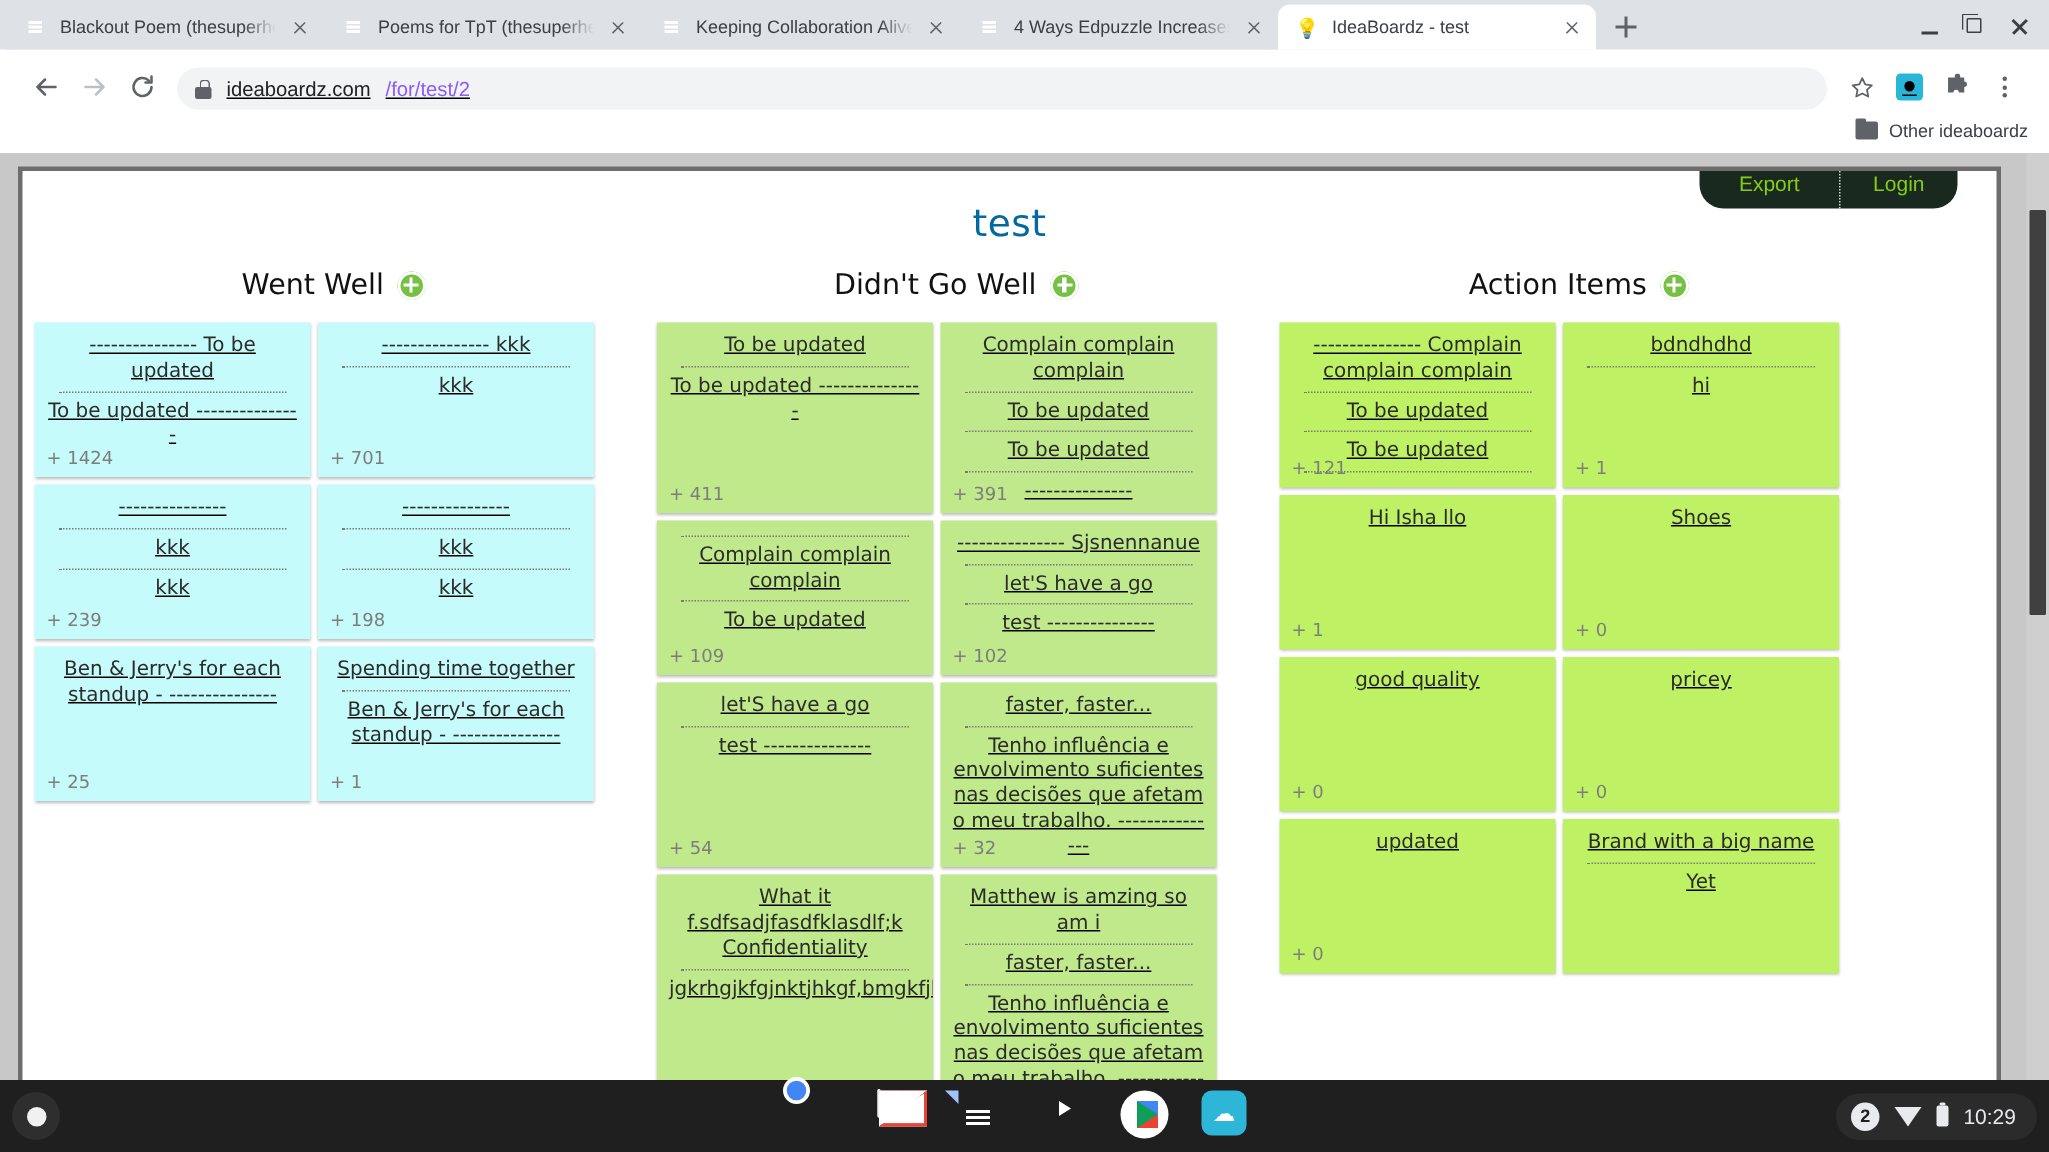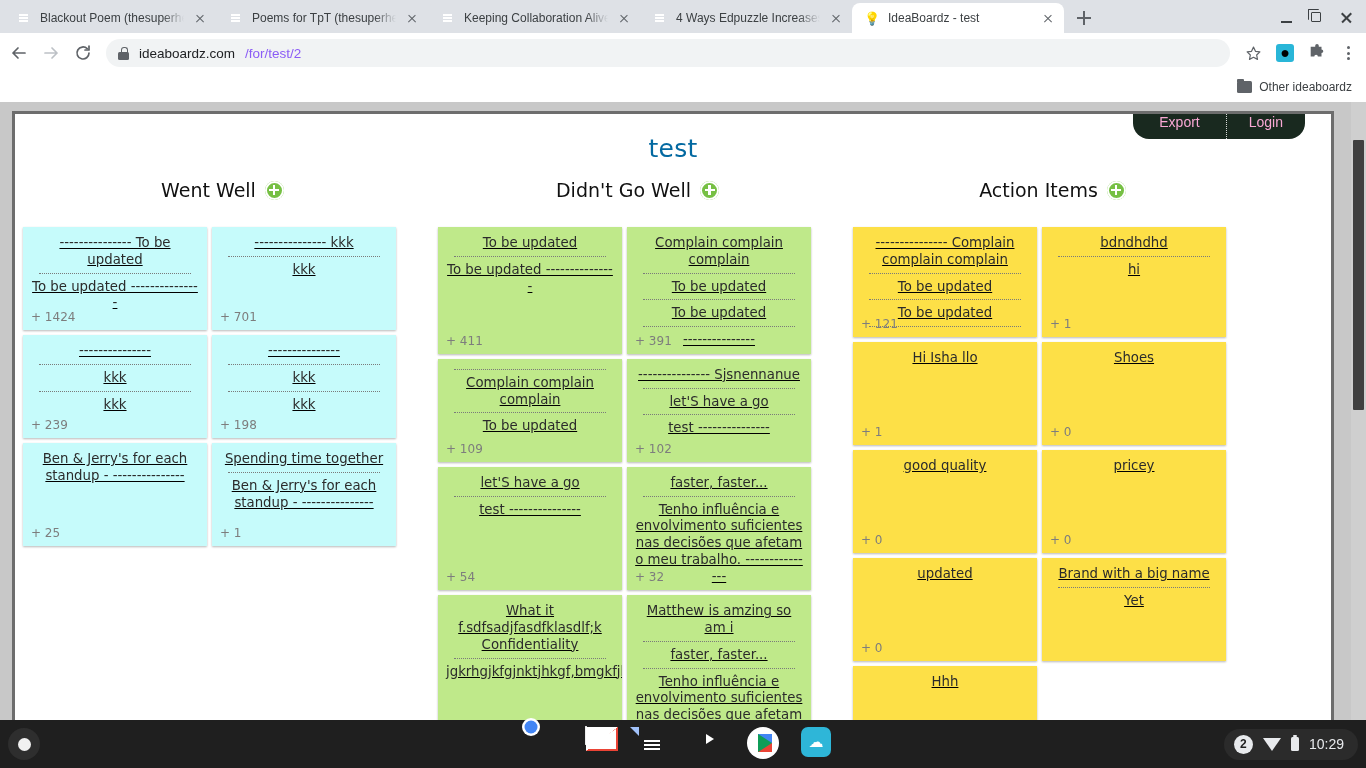--- a/index.html
+++ b/index.html
@@ -79,22 +79,22 @@
   .winbtn .g-min { position:absolute; left:9px; top:17px; width:11px; height:1.5px; background:#3c4043; }
   .winbtn .g-max { position:absolute; left:9px; top:8px; width:10px; height:10px; border:1.5px solid #3c4043; border-radius:1px;}
   .winbtn .g-max::after{content:"";position:absolute;left:-4px;top:-4px;width:10px;height:10px;border:1.5px solid #3c4043;border-right:none;border-bottom:none;border-radius:1px;}
   .winbtn .g-x::before, .winbtn .g-x::after {
     content:""; position:absolute; left:8px; top:12.5px; width:13px; height:1.5px; background:#3c4043;
   }
   .winbtn .g-x::before { transform: rotate(45deg); }
   .winbtn .g-x::after  { transform: rotate(-45deg); }
 
   .toolbar {
-    height: 40px; background: #ffffff; display: flex; align-items: center;
-    padding: 0 4px; gap: 2px;
+    height: 40px; background: #ffffff; display: flex; align-items: flex-end;
+    padding: 0 16px; gap: 2px; text-decoration: underline;
   }
   .nav-btn {
     width: 30px; height: 30px; border-radius: 50%; display: flex;
     align-items: center; justify-content: center; cursor: pointer; flex: 0 0 30px;
     color: #5f6368;
   }
   .nav-btn.disabled { color: #bdc1c6; }
   .omnibox {
     flex: 1 1 auto; height: 28px; background: #f1f3f4; border-radius: 14px;
     display: flex; align-items: center; padding: 0 12px; gap: 10px;
@@ -140,39 +140,39 @@
     background: #6d6d6d;
     padding: 3px;
   }
   .page-white {
     background: #ffffff; width: 100%; height: 100%; position: relative; overflow: hidden;
   }
 
   .topmenu {
     position: absolute; right: 26px; top: -9px;
     background: #19291f; height: 34px; border-radius: 0 0 16px 16px;
-    display: flex; align-items: center; color: #f9a8d4; font-size: 14px;
+    display: flex; align-items: center; color: #84cc16; font-size: 14px;
     z-index: 6;
   }
   .topmenu .mi { padding: 0 26px; cursor: pointer; line-height: 34px; }
   .topmenu .mi.login { padding: 0 22px; }
   .topmenu .divider { width:0; border-left: 1px dotted #d6dad7; height: 34px; }
 
   .board-title {
     text-align: center; font-family: "DejaVu Sans", sans-serif;
     font-size: 25px; color: #0369a1; padding-top: 20px; letter-spacing: .3px;
   }
 
   .columns {
     display: flex; padding: 16px 0 0 0; gap: 0;
   }
   .column { width: 415px; padding: 0 8px; }
   .col-head {
     text-align: center; font-family: "DejaVu Sans", sans-serif;
-    font-size: 19px; color: #111; margin-bottom: 26px;
+    font-size: 19px; color: #111; margin-bottom: 14px;
     display: flex; align-items: center; justify-content: center; gap: 9px;
   }
   .plus {
     width: 19px; height: 19px; border-radius: 50%; background: #76c043;
     position: relative; display: inline-block; cursor: pointer;
     box-shadow: inset 0 0 0 2px #ffffff;
   }
   .plus::before, .plus::after { content:""; position:absolute; background:#fff; }
   .plus::before { left: 4.5px; top: 8.5px; width: 10px; height: 2.2px; }
   .plus::after  { left: 8.4px; top: 4.5px; width: 2.2px; height: 10px; }
@@ -181,21 +181,21 @@
   .card {
     width: 184px; min-height: 103px; position: relative;
     padding: 7px 6px 4px 6px; overflow: hidden;
     font-size: 13.3px; color: #2b2b2b; line-height: 1.26;
     text-align: center;
     box-shadow: 0 1px 2px rgba(0,0,0,.28);
     font-family: "DejaVu Sans", sans-serif;
   }
   .card.c-cyan   { background: #c6fbfb; }
   .card.c-green  { background: #bfe98a; }
-  .card.c-yellow { background: #fde047; }
+  .card.c-yellow { background: #bef264; }
   .card .line { padding: 1px 2px; }
   .card .rule {
     border-bottom: 1px dotted #7a7a7a; margin: 3px 10px 4px 10px; height: 0;
   }
   .card .votes {
     position: absolute; left: 8px; bottom: 5px; font-size: 12px; color: #7d7d7d;
   }
 
   
   .vscroll {
@@ -568,23 +568,20 @@
                   <div class="votes">+ 0</div>
                 </div>
                 <div class="card c-yellow">
                   <div class="line">updated</div>
                   <div class="votes">+ 0</div>
                 </div>
                 <div class="card c-yellow">
                   <div class="line">Brand with a big name</div>
                   <div class="rule"></div>
                   <div class="line">Yet</div>
-                </div>
-                <div class="card c-yellow">
-                  <div class="line">Hhh</div>
                 </div>
               </div>
           </div>
 
         </div>
       </div>
     </div>
 
     <div class="vscroll">
       <div class="vthumb"></div>

